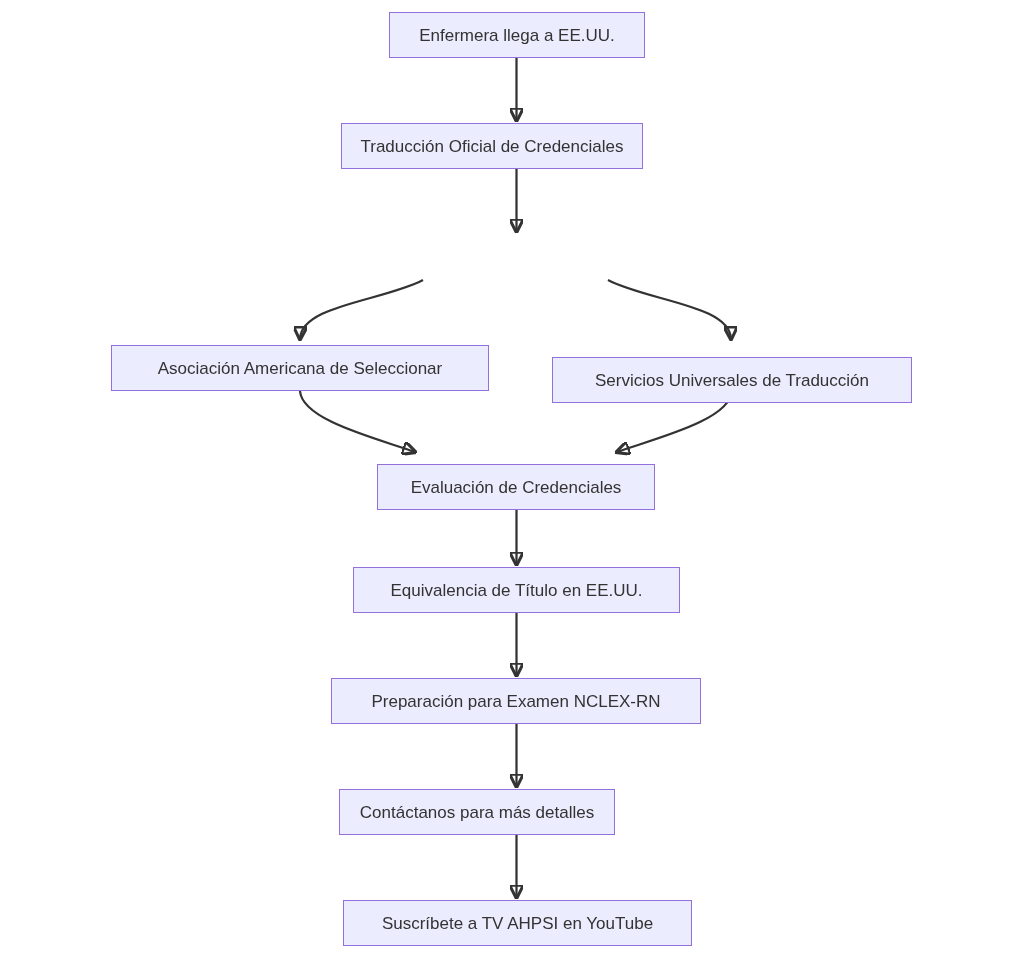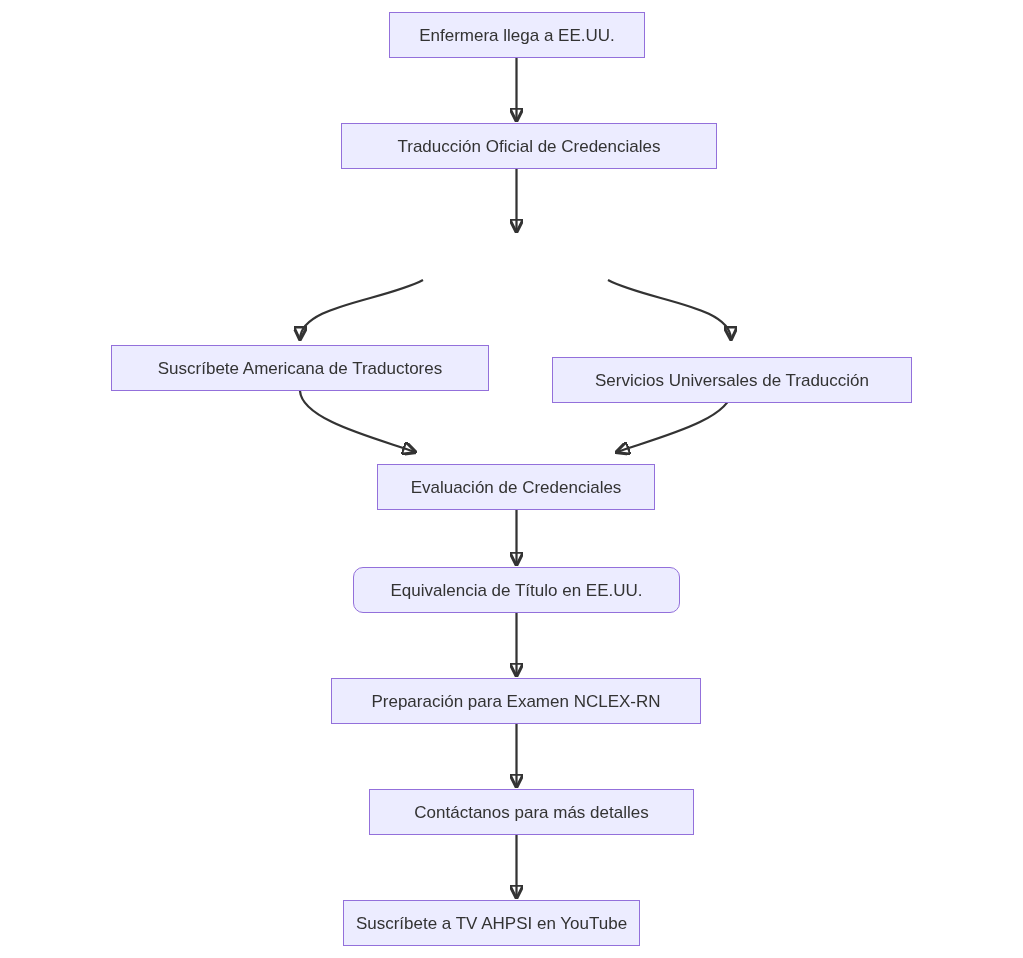--- a/index.html
+++ b/index.html
@@ -23,29 +23,29 @@
   .node{
     position:absolute;height:46px;box-sizing:border-box;
     background:var(--node-fill);
     border:1px solid var(--node-border);
     color:var(--text);
     display:flex;align-items:center;justify-content:center;
     font-size:17px;line-height:1;white-space:nowrap;
     text-align:center;
   }
   .n1 {left:389px;top:12px;width:256px;}
-  .n2 {left:341px;top:123px;width:376px;}
+  .n2 {left:341px;top:123px;width:302px;}
   .n3 {left:348px;top:234px;width:335px;}
   .n4 {left:111px;top:345px;width:378px;}
   .n5 {left:552px;top:345px;width:360px;margin-top:12px;}
   .n6 {left:377px;top:456px;width:278px;margin-top:8px;}
-  .n7 {left:353px;top:567px;width:327px;border-radius:10px;}
+  .n7 {left:353px;top:567px;width:327px;}
   .n8 {left:331px;top:678px;width:370px;}
-  .n9 {left:369px;top:789px;width:325px;}
-  .n10{left:343px;top:900px;width:297px;}
+  .n9 {left:339px;top:789px;width:276px;}
+  .n10{left:343px;top:900px;width:349px;}
 </style>
 </head>
 <body>
 
 <div class="canvas">
 
   <svg class="edges" viewBox="0 0 1023 958" xmlns="http://www.w3.org/2000/svg">
     <defs>
       <marker id="arrow" viewBox="0 0 10 10" refX="9" refY="5" markerWidth="6.5" markerHeight="6" orient="auto-start-reverse" markerUnits="strokeWidth">
         <path d="M0,0 L10,5 L0,10 z" fill="#333333" stroke="none"></path>
@@ -58,21 +58,21 @@
     <path d="M300,391 C302,420 375,438 415,452" marker-end="url(#arrow)"></path>
     <path d="M732,391 C730,420 657,438 617,452" marker-end="url(#arrow)"></path>
     <path d="M516.5,502 L516.5,564.5" marker-end="url(#arrow)"></path>
     <path d="M516.5,613 L516.5,675.5" marker-end="url(#arrow)"></path>
     <path d="M516.5,724 L516.5,786.5" marker-end="url(#arrow)"></path>
     <path d="M516.5,835 L516.5,897.5" marker-end="url(#arrow)"></path>
   </svg>
 
   <div class="node n1">Enfermera llega a EE.UU.</div>
   <div class="node n2">Traducción Oficial de Credenciales</div>
-  <div class="node n4">Suscríbete Americana de Traductores</div>
+  <div class="node n4">Asociación Americana de Seleccionar</div>
   <div class="node n5">Servicios Universales de Traducción</div>
   <div class="node n6">Evaluación de Credenciales</div>
   <div class="node n7">Equivalencia de Título en EE.UU.</div>
   <div class="node n8">Preparación para Examen NCLEX-RN</div>
   <div class="node n9">Contáctanos para más detalles</div>
   <div class="node n10">Suscríbete a TV AHPSI en YouTube</div>
 
 </div>
 
 </body></html>

